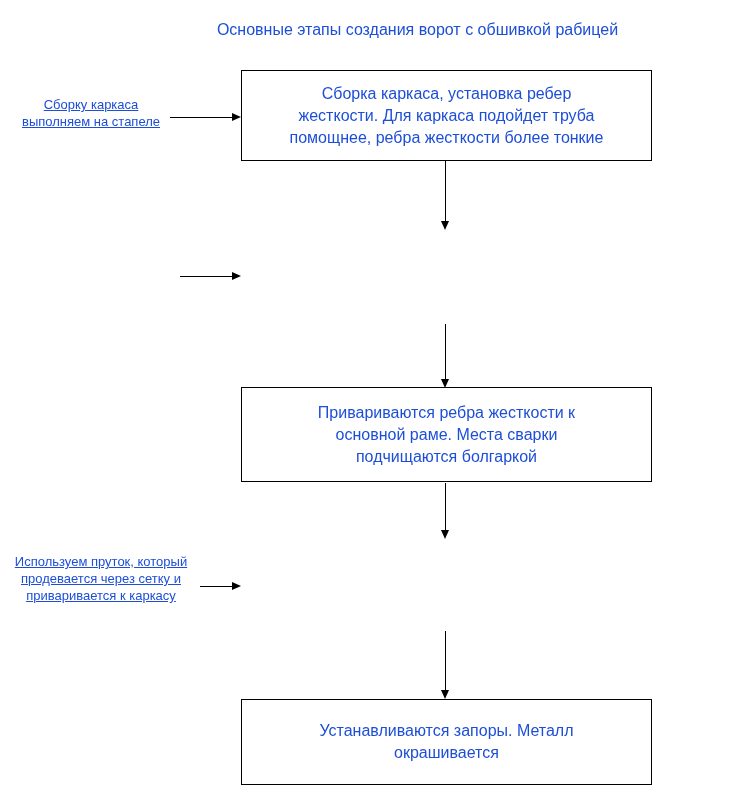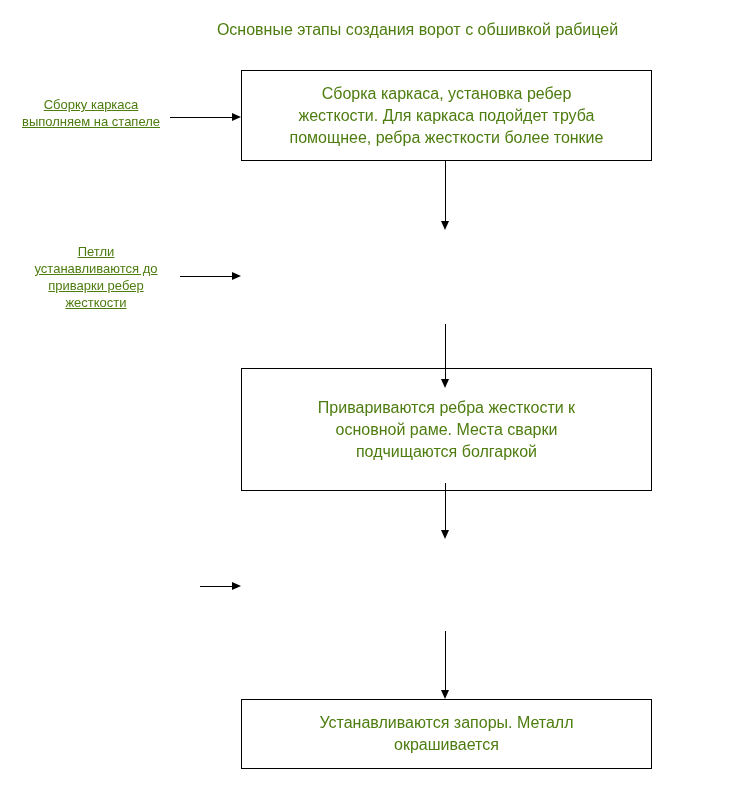--- a/index.html
+++ b/index.html
@@ -6,21 +6,21 @@
     margin: 0;
     padding: 0;
     background: #ffffff;
   }
   #stage {
     position: relative;
     width: 744px;
     height: 794px;
     background: #ffffff;
     font-family: "Liberation Sans", sans-serif;
-    color: #4d7c0f;
+    color: #1d4ed8;
     overflow: hidden;
   }
   .title {
     position: absolute;
     left: 90px;
     top: 20px;
     width: 655px;
     text-align: center;
     font-size: 16px;
     line-height: 20px;
@@ -37,23 +37,23 @@
     align-items: center;
     justify-content: center;
     text-align: center;
     font-size: 16px;
     line-height: 22px;
     white-space: pre-line;
     padding: 2px 18px;
   }
   .box-1 { top: 70px;  height: 91px; }
   .box-2 { top: 229px; height: 95px; }
-  .box-3 { top: 368px; height: 123px; }
+  .box-3 { top: 387px; height: 95px; }
   .box-4 { top: 539px; height: 92px; }
-  .box-5 { top: 699px; height: 70px; }
+  .box-5 { top: 699px; height: 86px; }
 
   .side-note {
     position: absolute;
     text-align: center;
     font-size: 13px;
     line-height: 17px;
     white-space: pre-line;
     text-decoration: underline;
   }
   .note-1 { left: 11px; top: 96px;  width: 160px; }
@@ -124,21 +124,20 @@
 
   <div class="varrow va-1"></div>
   <div class="varrow va-2"></div>
   <div class="varrow va-3"></div>
   <div class="varrow va-4"></div>
 
   <div class="side-note note-1">Сборку каркаса
 выполняем на стапеле</div>
   <div class="harrow ha-1"></div>
 
-  <div class="side-note note-2">Петли
-устанавливаются до
-приварки ребер
-жесткости</div>
   <div class="harrow ha-2"></div>
 
+  <div class="side-note note-3">Используем пруток, который
+продевается через сетку и
+приваривается к каркасу</div>
   <div class="harrow ha-3"></div>
 
 </div>
 
 </body></html>

